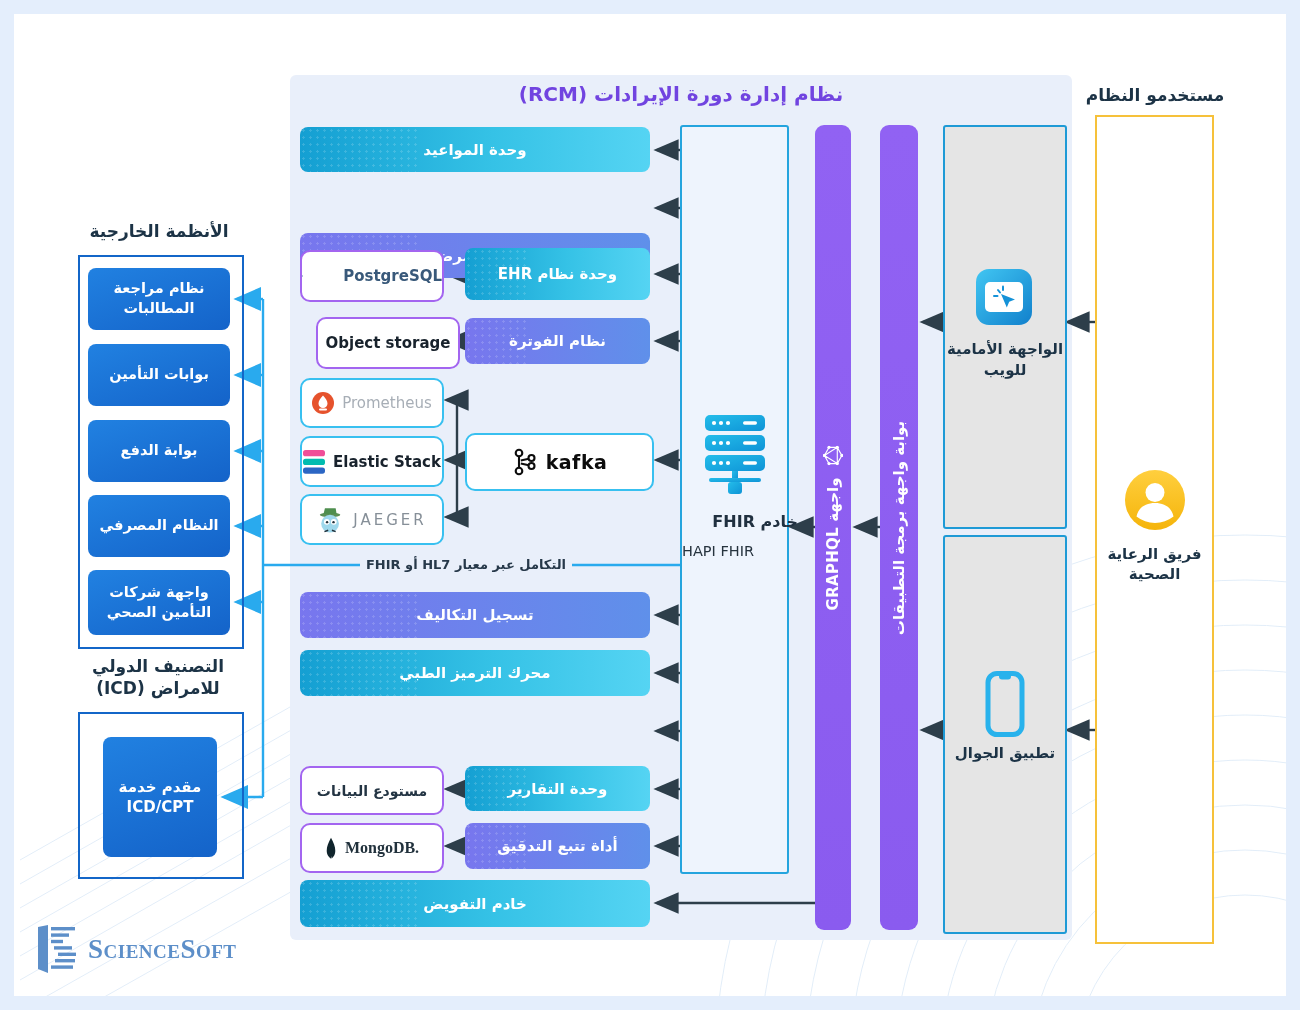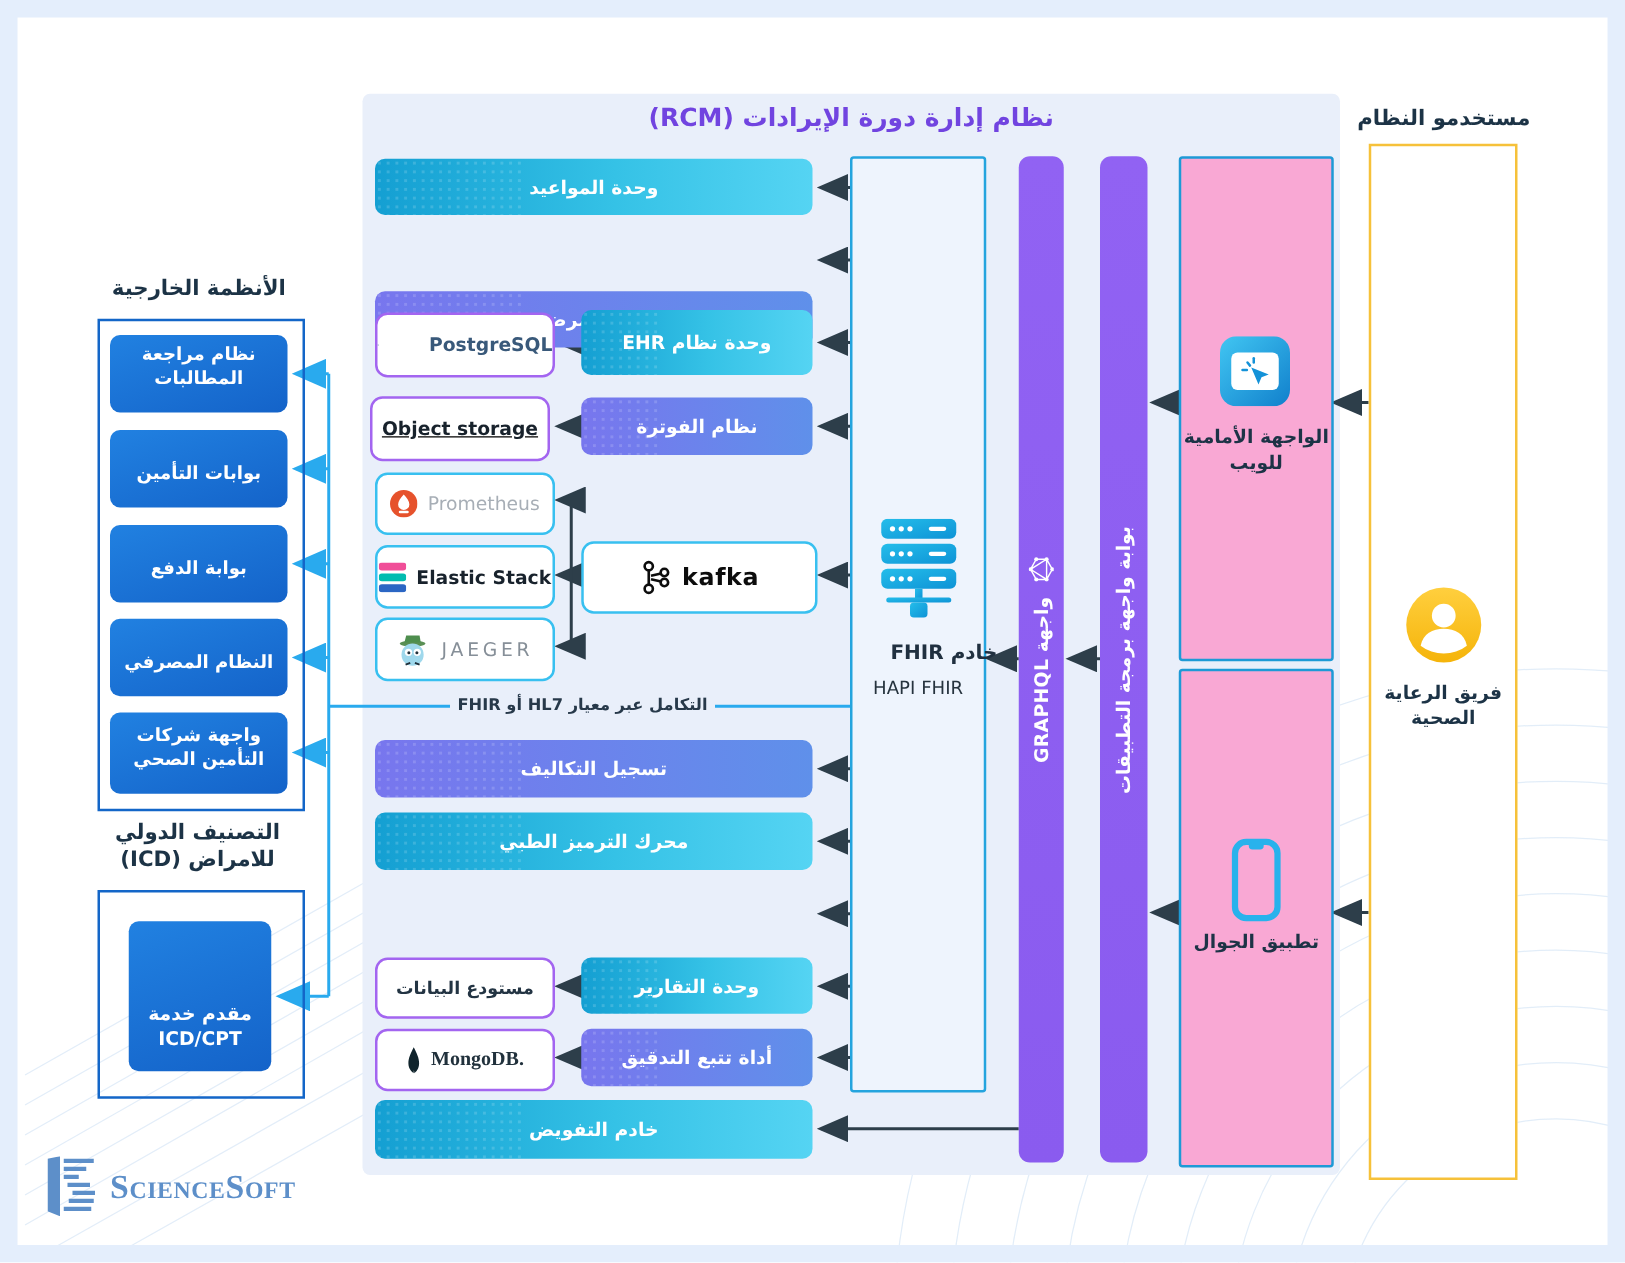--- a/index.html
+++ b/index.html
@@ -23,38 +23,38 @@
   .tech{position:absolute;z-index:2;background:#fff;border-radius:10px;display:flex;align-items:center;
         justify-content:center;gap:8px;}
   .tech.purple{border:2px solid #a365f0;}
   .tech.cyanb{border:2px solid #38c0f0;}
   .panel{position:absolute;z-index:2;background:#eef4fd;border:2px solid #24a4de;border-radius:3px;}
   .vbar{position:absolute;z-index:2;background:linear-gradient(180deg,#9162f3,#8a5bef);border-radius:9px;}
   .vlabel{position:absolute;top:50%;left:50%;transform:translate(-50%,-50%) rotate(-90deg);
           display:flex;align-items:center;gap:12px;direction:rtl;white-space:nowrap;
           color:#fff;font-weight:700;font-size:15px;letter-spacing:.3px;}
   .bluebox{position:absolute;z-index:2;background:linear-gradient(160deg,#2181e1,#1463c9);border-radius:8px;
-           color:#fff;font-weight:700;font-size:14.5px;display:flex;align-items:flex-end;justify-content:center;
+           color:#fff;font-weight:700;font-size:14.5px;display:flex;align-items:center;justify-content:center;
            text-align:center;direction:rtl;line-height:1.35;padding:16px 8px;box-sizing:border-box;}
   .holder{position:absolute;z-index:2;border:2.5px solid #1366c8;background:transparent;}
   .hl7{position:absolute;z-index:3;background:#e9effa;font-size:13px;font-weight:700;color:#27394a;
        text-align:center;direction:rtl;line-height:24px;}
   .techlabel{font-weight:700;font-size:15px;color:#18222c;}
   .graylabel{font-weight:500;font-size:15px;color:#a7aeb6;}
   .jglabel{font-weight:500;font-size:15px;color:#868f98;letter-spacing:3px;}
   .pglabel{font-weight:600;font-size:15px;color:#39597a;margin-left:32px;}
   .mglabel{font-family:"Liberation Serif","DejaVu Serif",serif;font-weight:600;font-size:16px;color:#21313c;}
   .kflabel{font-weight:800;font-size:19px;color:#0c0c0c;letter-spacing:.5px;}
   .arlabel{font-weight:700;font-size:14px;color:#233443;direction:rtl;}
-  .clientbox{position:absolute;z-index:2;background:#f9a8d4;border:2px solid #1e9ad6;border-radius:3px;}
+  .clientbox{position:absolute;z-index:2;background:#e5e5e5;border:2px solid #1e9ad6;border-radius:3px;}
   .clientlabel{position:absolute;width:100%;text-align:center;font-weight:700;color:#1c3346;
                font-size:15px;direction:rtl;line-height:1.4;}
   .userbox{position:absolute;z-index:2;background:#fff;border:2.5px solid #f6c13a;}
   .fhir-name{position:absolute;width:100%;font-weight:700;font-size:16px;color:#203040;direction:rtl;padding-left:11px;}
-  .fhir-sub{position:absolute;width:100%;text-align:center;font-weight:500;font-size:14.5px;color:#26333e;}
+  .fhir-sub{position:absolute;width:100%;text-align:left;font-weight:500;font-size:14.5px;color:#26333e;}
   .brand{position:absolute;z-index:2;display:flex;align-items:center;gap:10px;}
   .brandname{font-family:"Liberation Serif","DejaVu Serif",serif;font-variant:small-caps;
              font-weight:700;font-size:27px;color:#5d8fc9;letter-spacing:.5px;}
 </style>
 </head>
 <body>
 
 <div id="stage">
 
   <svg id="deco-layer" class="abs" viewBox="0 0 1300 1010">
@@ -170,21 +170,21 @@
 
   <div class="tech purple" style="left:300px;top:250px;width:140px;height:48px;">
     <svg width="24" height="24" viewBox="0 0 26 26">
       <path d="M6,4 C2,6 1.5,12 3.8,16.5 C5.2,19.5 8,22.5 12.5,22.5 C18.5,22.5 23.2,19 23.2,12 C23.2,6 18.5,2 12.5,2 C9.5,2 7.3,2.9 6,4 Z" fill="#336791"></path>
       <circle cx="10" cy="9" r="2" fill="#fff"></circle>
       <path d="M6,15 C8,17.5 12,18.5 15,17" stroke="#fff" stroke-width="1.4" fill="none"></path>
     </svg>
     <span class="pglabel">PostgreSQL</span>
   </div>
 
-  <div class="tech purple" style="left:296px;top:317px;width:140px;height:48px;text-decoration:underline;">
+  <div class="tech purple" style="left:316px;top:317px;width:140px;height:48px;">
     <span class="techlabel">Object storage</span>
   </div>
 
   <div class="tech cyanb" style="left:300px;top:378px;width:140px;height:46px;">
     <svg width="22" height="22" viewBox="0 0 22 22">
       <circle cx="11" cy="11" r="11" fill="#e6522c"></circle>
       <path d="M11,3.5 C13.5,6.5 15.5,8.5 15.5,11.5 A4.5,4.5 0 0 1 6.5,11.5 C6.5,8.5 8.5,6.5 11,3.5 Z" fill="#fff"></path>
       <rect x="7" y="16.5" width="8" height="2" rx="1" fill="#fff"></rect>
     </svg>
     <span class="graylabel">Prometheus</span>

